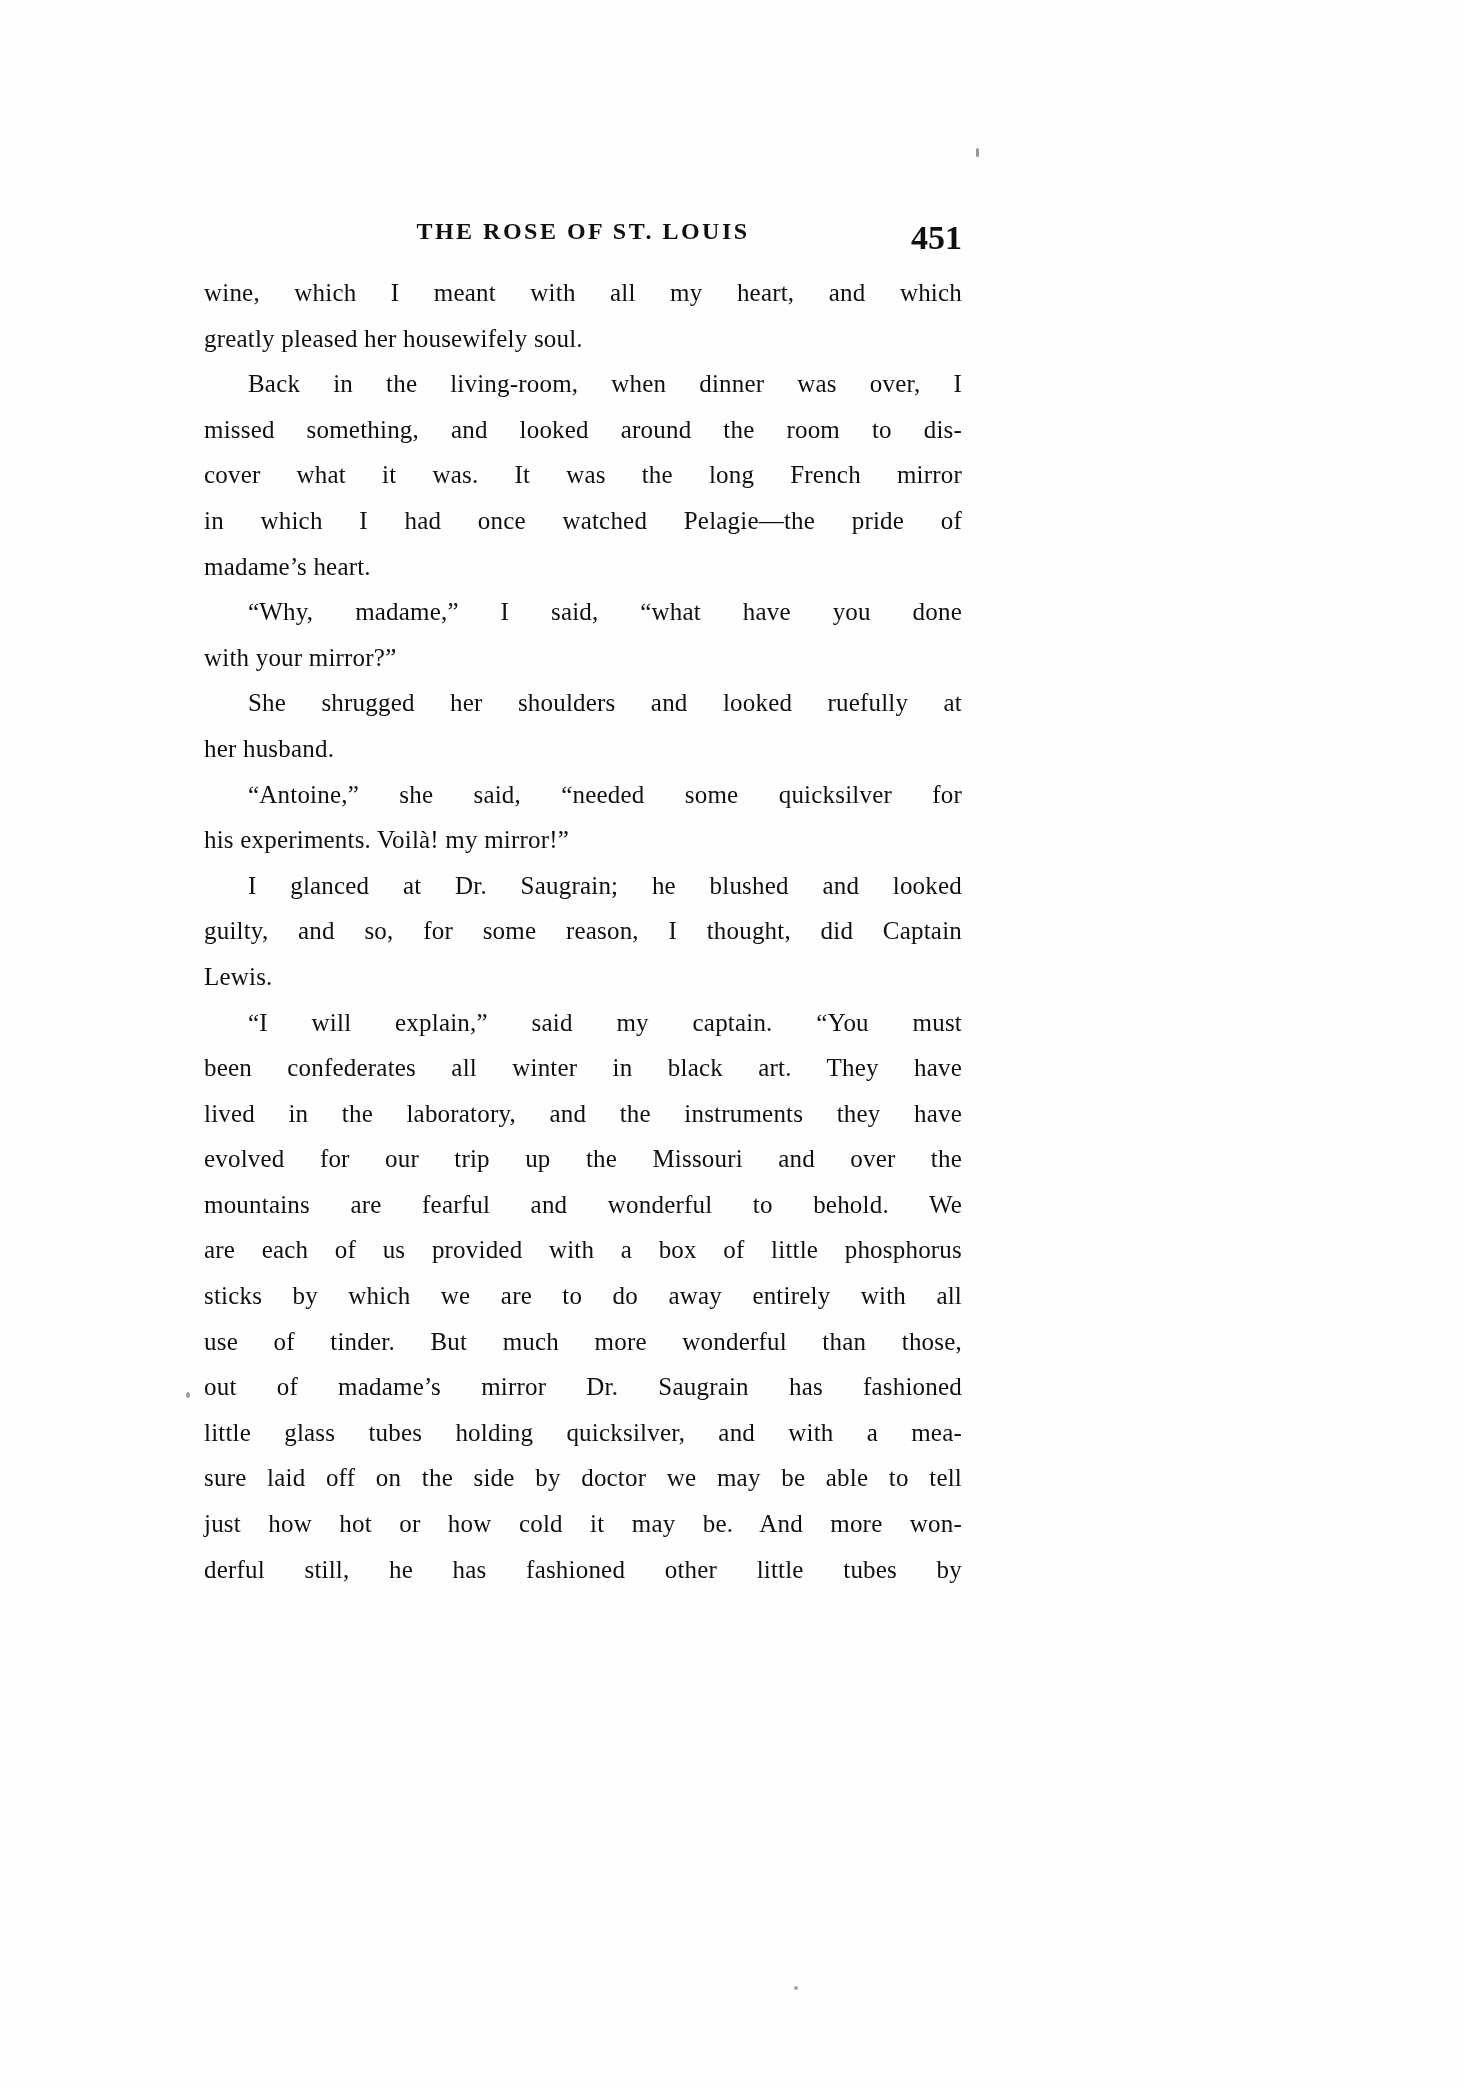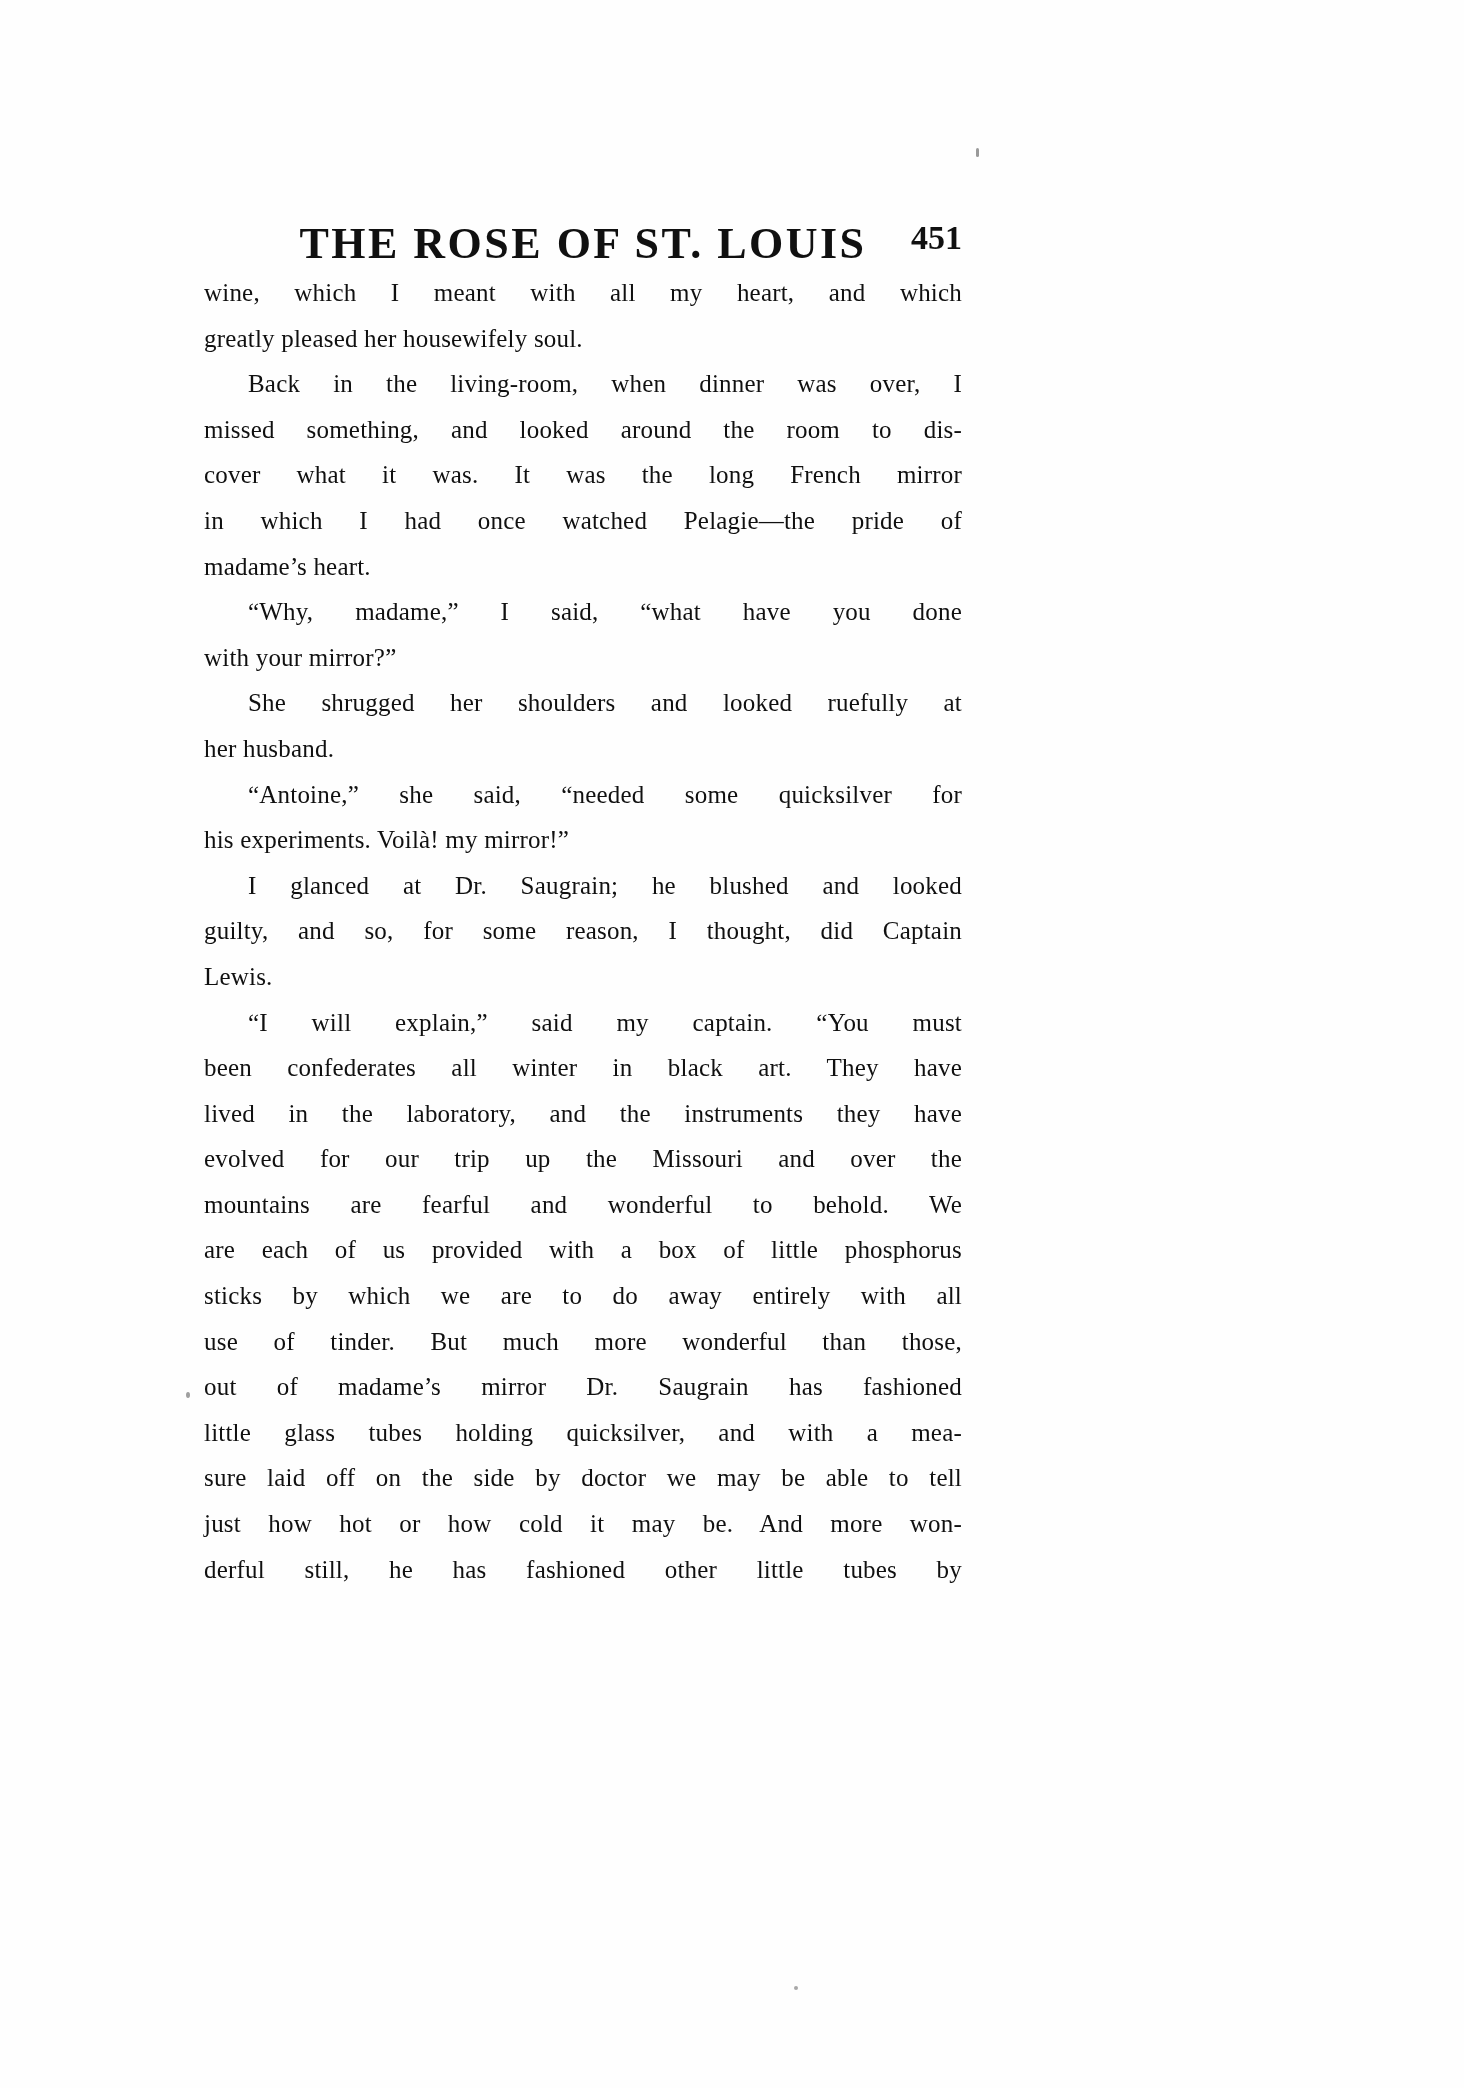--- a/index.html
+++ b/index.html
@@ -25,21 +25,21 @@
   .page-header {
     position: relative;
     height: 44px;
     margin-bottom: 8px;
   }
   .running-title {
     position: absolute;
     left: 0;
     right: 0;
     text-align: center;
-    font-size: 44px;
+    font-size: 24px;
     font-weight: 700;
     letter-spacing: 2.5px;
     white-space: nowrap;
   }
   .page-number {
     position: absolute;
     right: 0;
     top: 1px;
     font-size: 34px;
     font-weight: 700;

